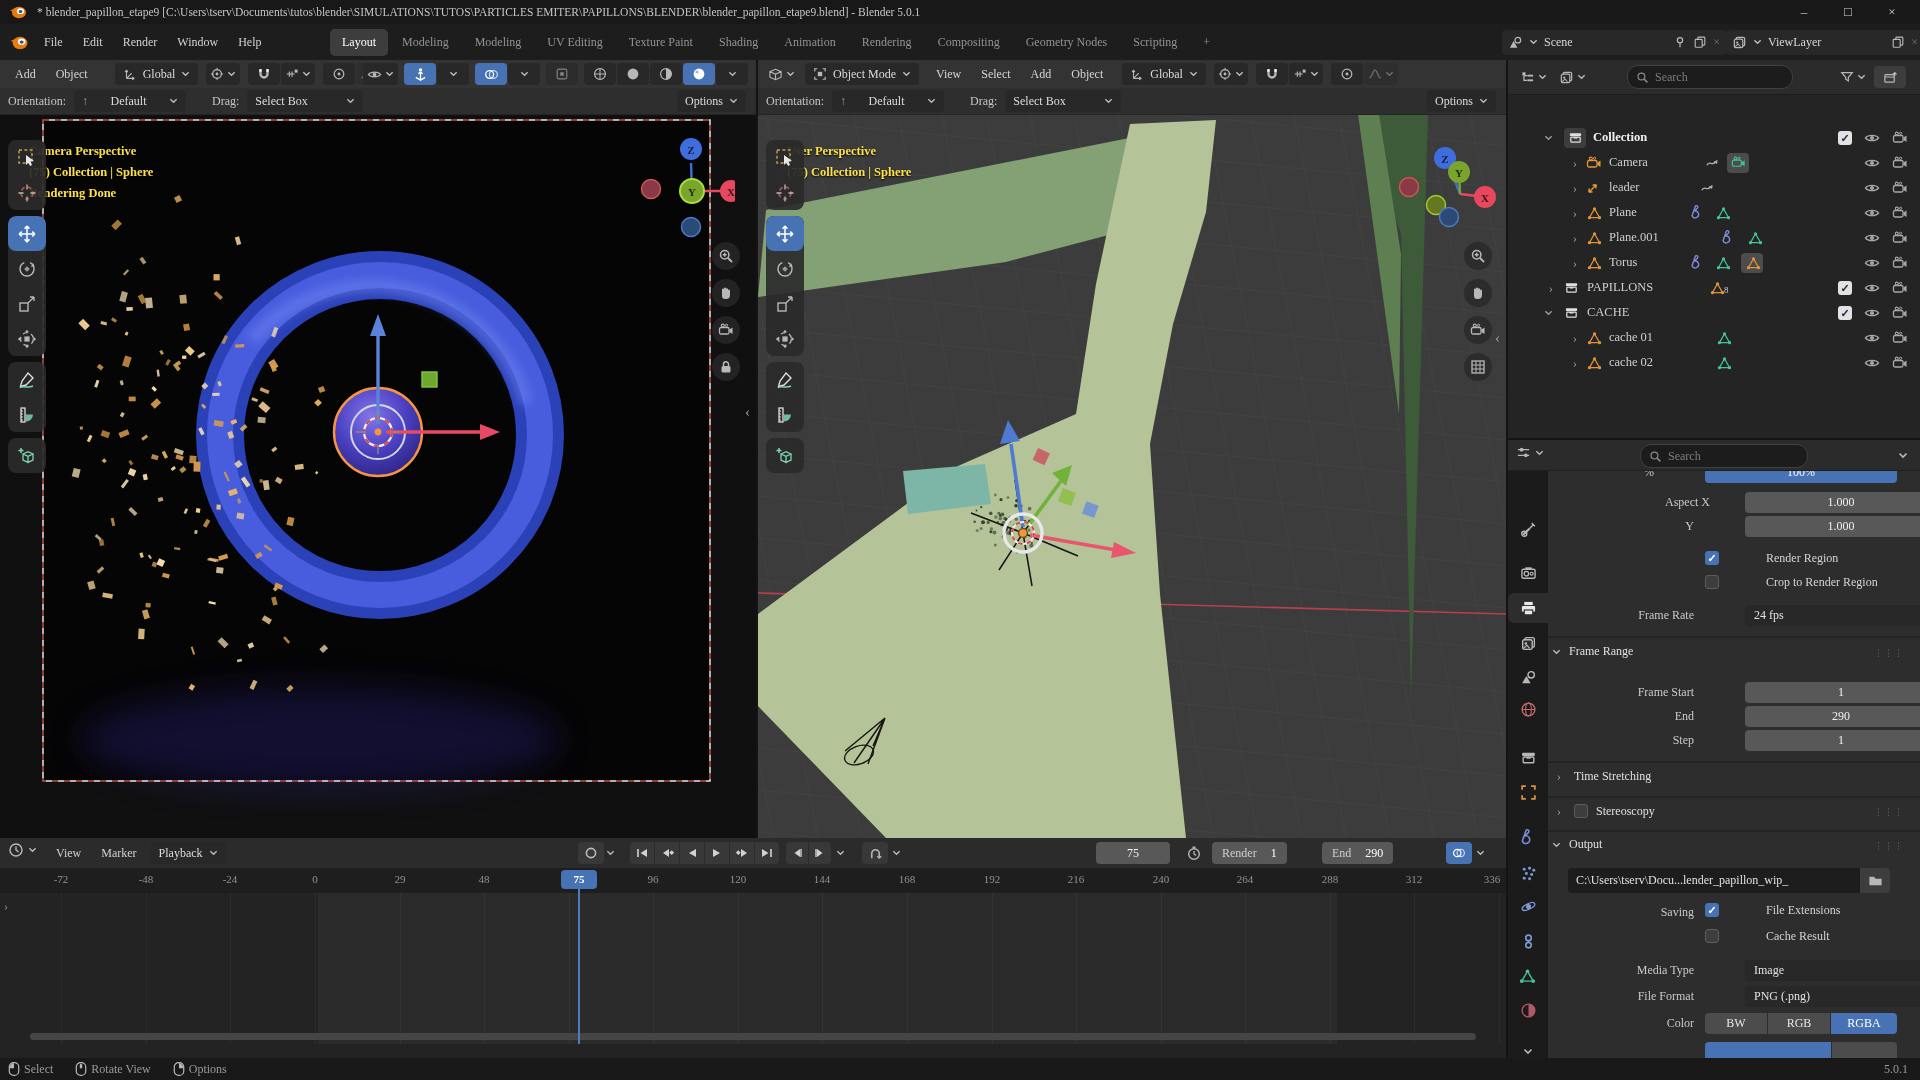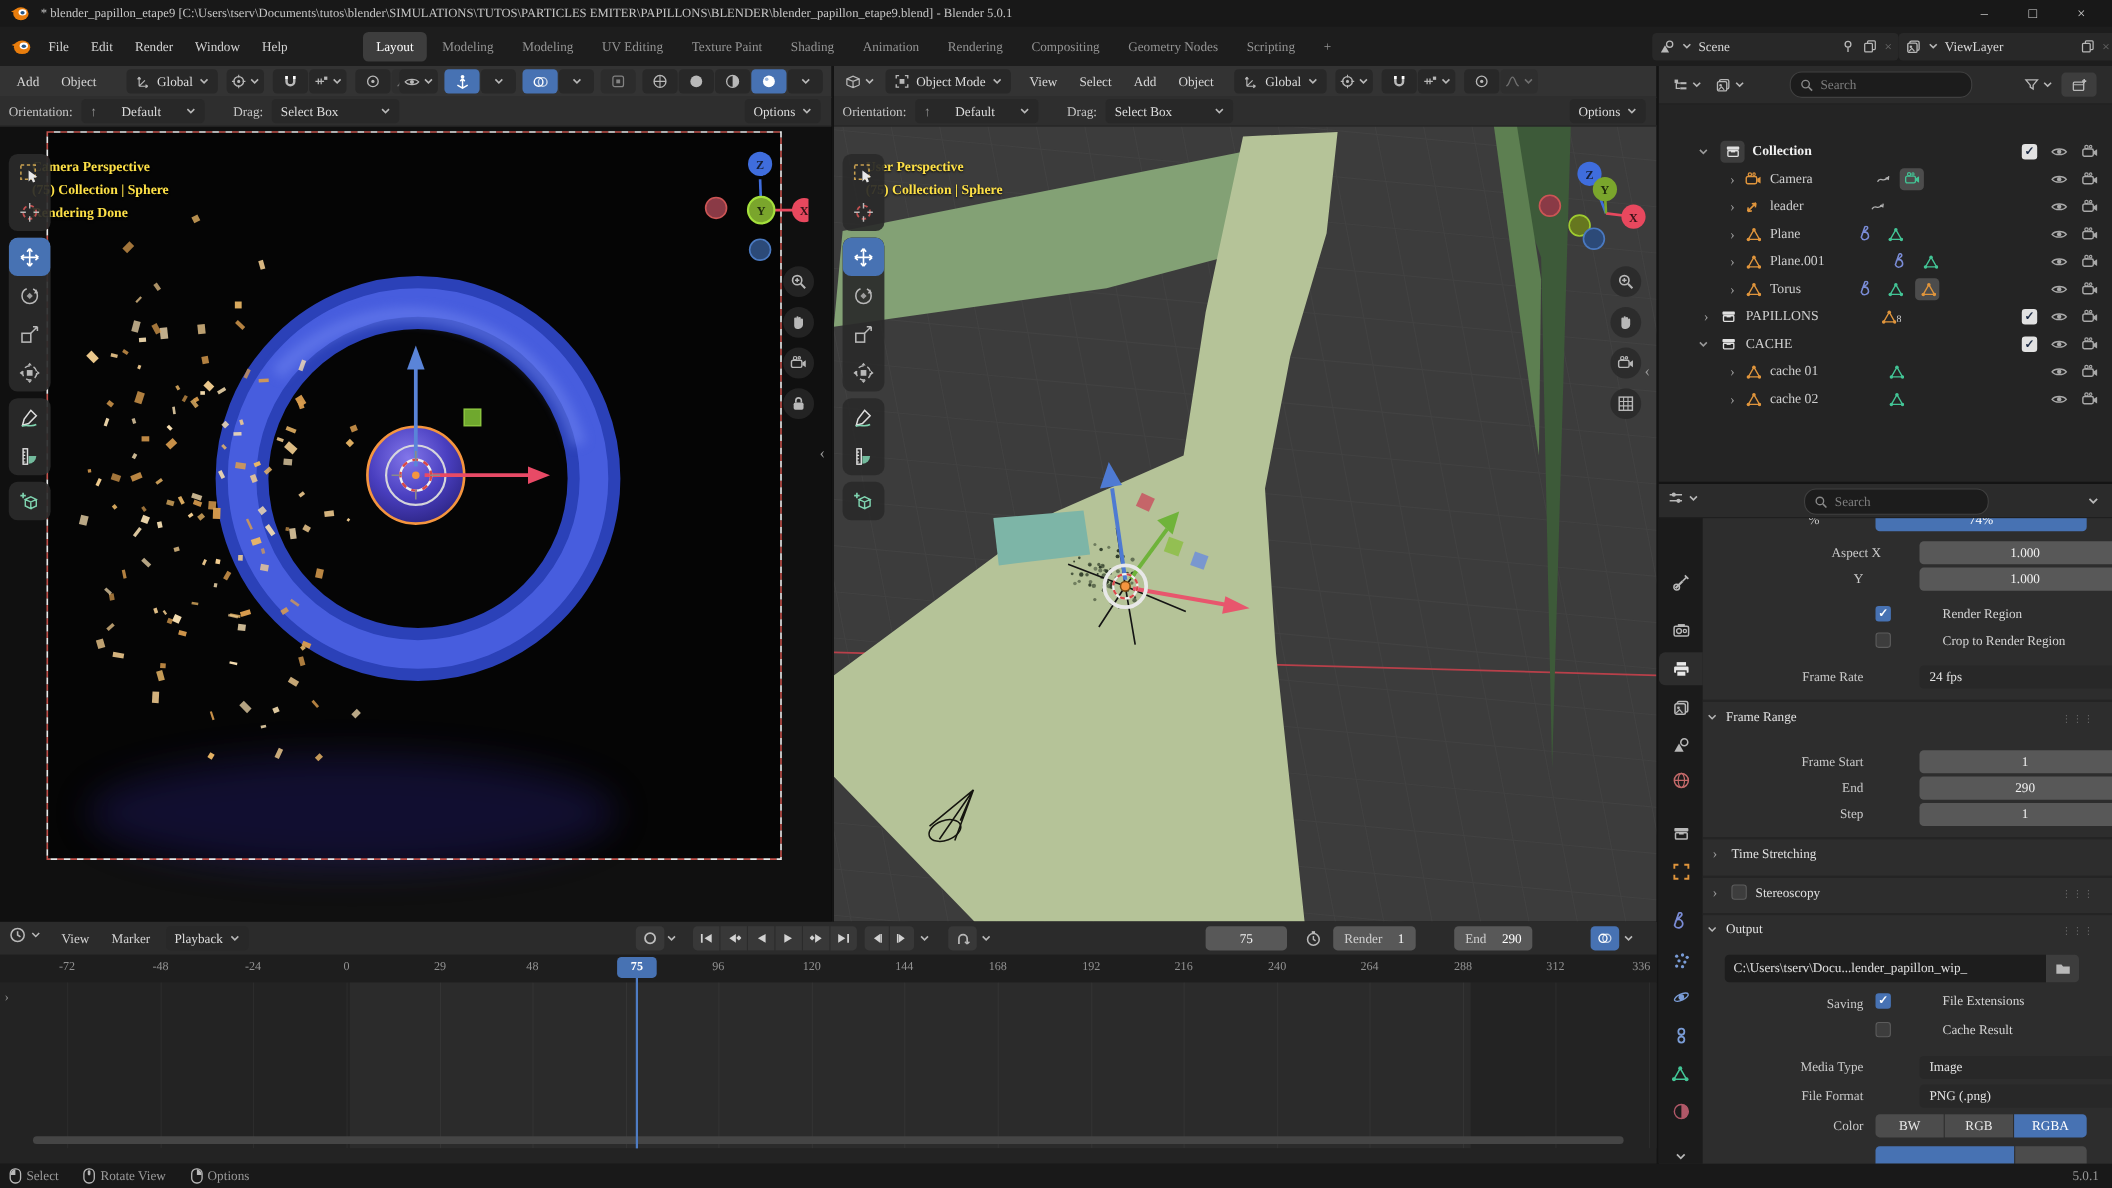--- a/index.html
+++ b/index.html
@@ -1457,21 +1457,21 @@
           <svg width="10" height="7" class="ico">
             <use href="#s-chev"></use>
           </svg>
         </div>
     </div>
 
     <div style="position:absolute;left:40px;top:30px;width:372px;height:588px;background:#2d2d2d">
 
       <div style="position:absolute;left:0;top:0;width:372px;height:14px;overflow:hidden">
         <div class="plab" style="left:0;top:-8px;width:106px">%</div>
-        <div class="field" style="left:157px;top:-8px;background:#4772b3;color:#fff">74%</div>
+        <div class="field" style="left:157px;top:-8px;background:#4772b3;color:#fff">100%</div>
       </div>
       <div class="plab" style="left:16px;top:22px;width:146px">Aspect X</div>
       <div class="field" style="top:22px">1.000</div>
       <div class="plab" style="left:0;top:46px;width:146px">Y</div>
       <div class="field" style="top:46px">1.000</div>
       <div class="cb on" style="left:157px;top:81px">✓</div>
       <div class="cblab" style="top:80px">Render Region</div>
       <div class="cb" style="left:157px;top:105px"></div>
       <div class="cblab" style="top:104px">Crop to Render Region</div>
       <div class="plab" style="left:0;top:135px;width:146px">Frame Rate</div>

